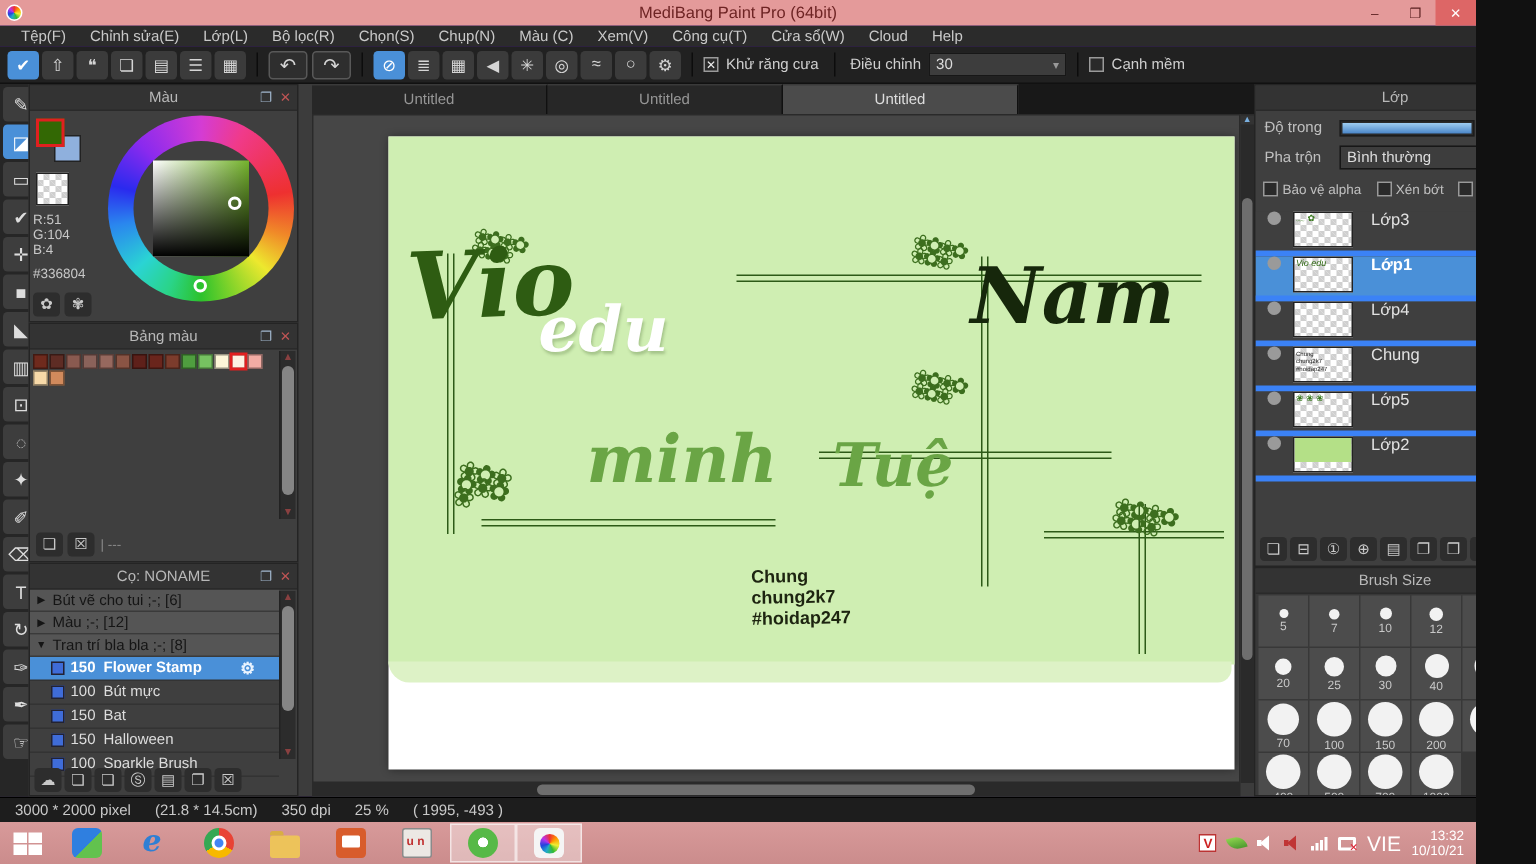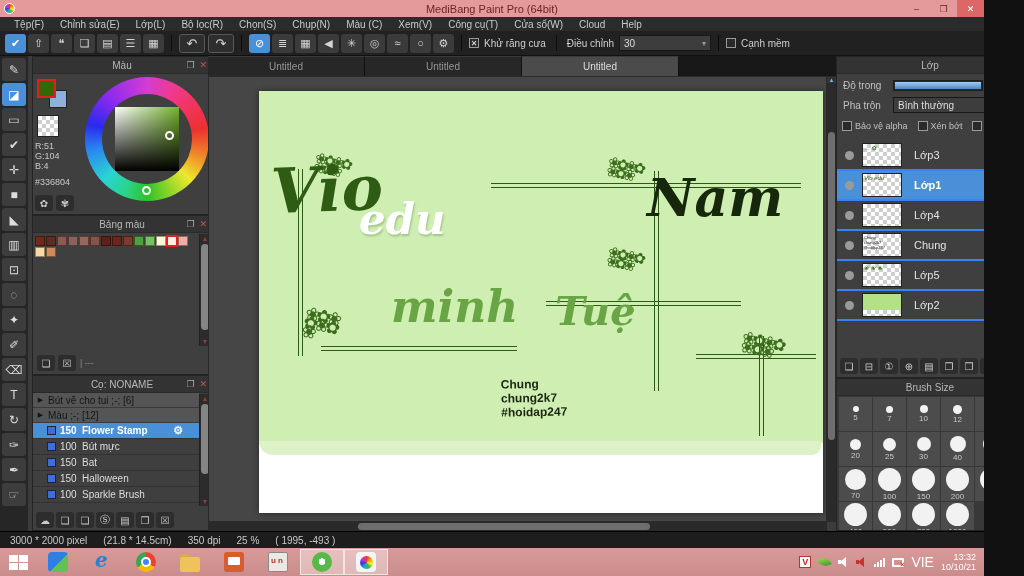--- a/index.html
+++ b/index.html
@@ -40,21 +40,21 @@
   .main{position:relative;height:475px;background:#3c3c3c;}
 
   
   .toolstrip{position:absolute;left:0;top:0;width:28px;height:100%;background:#262626;
     display:flex;flex-direction:column;align-items:center;padding-top:2px;}
   .tool{width:24px;height:23px;margin-bottom:2px;background:#3d3d3d;border-radius:3px;color:#ddd;
     font-size:12px;display:flex;align-items:center;justify-content:center;flex:0 0 auto;}
   .tool.selected{background:#4a90d8;color:#fff;}
 
   
-  .leftpanels{position:absolute;left:32px;top:0;width:180px;height:100%;display:flex;flex-direction:column;}
+  .leftpanels{position:absolute;left:19px;top:0;width:180px;height:100%;display:flex;flex-direction:column;}
   .panel{position:relative;background:#3f3f3f;border:1px solid #242424;overflow:hidden;}
   .phead{height:17px;background:#333;display:flex;align-items:center;justify-content:center;
     font-size:10px;color:#b8b8b8;position:relative;border-bottom:1px solid #2a2a2a;}
   .phead .pops{position:absolute;right:4px;top:2px;display:flex;gap:5px;font-size:9px;line-height:12px;}
   .pop-out{color:#9fb4cb;} .pop-close{color:#c05555;}
 
   
   .color-body{display:flex;padding:3px 2px;}
   .color-left{width:46px;position:relative;font-size:9px;color:#c8c8c8;}
   .fgbg{position:relative;width:40px;height:36px;}
@@ -130,21 +130,21 @@
 
   
   .rightpanels{position:absolute;left:836px;top:0;width:188px;height:100%;display:flex;flex-direction:column;}
   .lrow{display:flex;align-items:center;padding:0 6px;margin-top:6px;font-size:10px;color:#c0c0c0;}
   .lrow .lbl{width:50px;flex:0 0 auto;}
   .slider{flex:1;height:11px;background:#2a2a2a;border:1px solid #1c1c1c;position:relative;margin-right:6px;}
   .slider .fill{position:absolute;inset:1px;background:linear-gradient(#9ecdf2,#4a86c8);}
   .ckrow{display:flex;align-items:center;gap:4px;padding:0 5px;margin-top:8px;font-size:9px;color:#c0c0c0;}
   .ckrow .grp{display:flex;align-items:center;gap:3px;margin-right:6px;}
   .layerlist{position:absolute;left:0;right:14px;top:84px;}
-  .lyr{height:30px;background:#3f3f3f;border-bottom:2px solid #3b82f6;display:flex;align-items:center;position:relative;}
+  .lyr{height:30px;background:#3f3f3f;border-bottom:4px solid #3b82f6;display:flex;align-items:flex-start;position:relative;}
   .lyr .dot{width:9px;height:9px;border-radius:50%;background:#9a9a9a;margin:0 8px;flex:0 0 auto;}
   .lyr .thumb{width:40px;height:24px;border:1px solid #222;position:relative;overflow:hidden;flex:0 0 auto;}
   .lyr .lname{margin-left:12px;font-size:11px;color:#e2e2e2;}
   .lyr.selected{background:#4a90d8;}
   .lyr.selected .lname{color:#fff;font-weight:bold;}
   .lyr .gear{display:none;position:absolute;right:7px;font-size:13px;color:#eaf4ff;}
   .lyr.selected .gear{display:block;}
   .thumb-note{position:absolute;left:1px;top:1px;font-size:6px;line-height:7px;color:#3a7a1f;white-space:pre-line;}
   .lyr[data-thumb="textdark"] .thumb-note{color:#222;font-size:4px;line-height:5px;}
   .lyr[data-thumb="art"] .thumb-note{font-style:italic;color:#2f6a12;}
@@ -386,20 +386,24 @@
         <div style="margin-right:12px">
 
         <div class="grow">
               <span class="garr">▶</span>
               <span>Bút vẽ cho tui ;-; [6]</span>
             </div>
             <div class="grow">
               <span class="garr">▶</span>
               <span>Màu ;-; [12]</span>
             </div>
+            <div class="grow">
+              <span class="garr">▼</span>
+              <span>Tran trí bla bla ;-; [8]</span>
+            </div>
           </div>
         <div style="margin-right:12px">
 
         <div class="brow selected">
               <span class="chip"></span>
               <span class="bsz">150</span>
               <span>Flower Stamp</span>
               <span class="gear">⚙</span>
             </div>
             <div class="brow">

